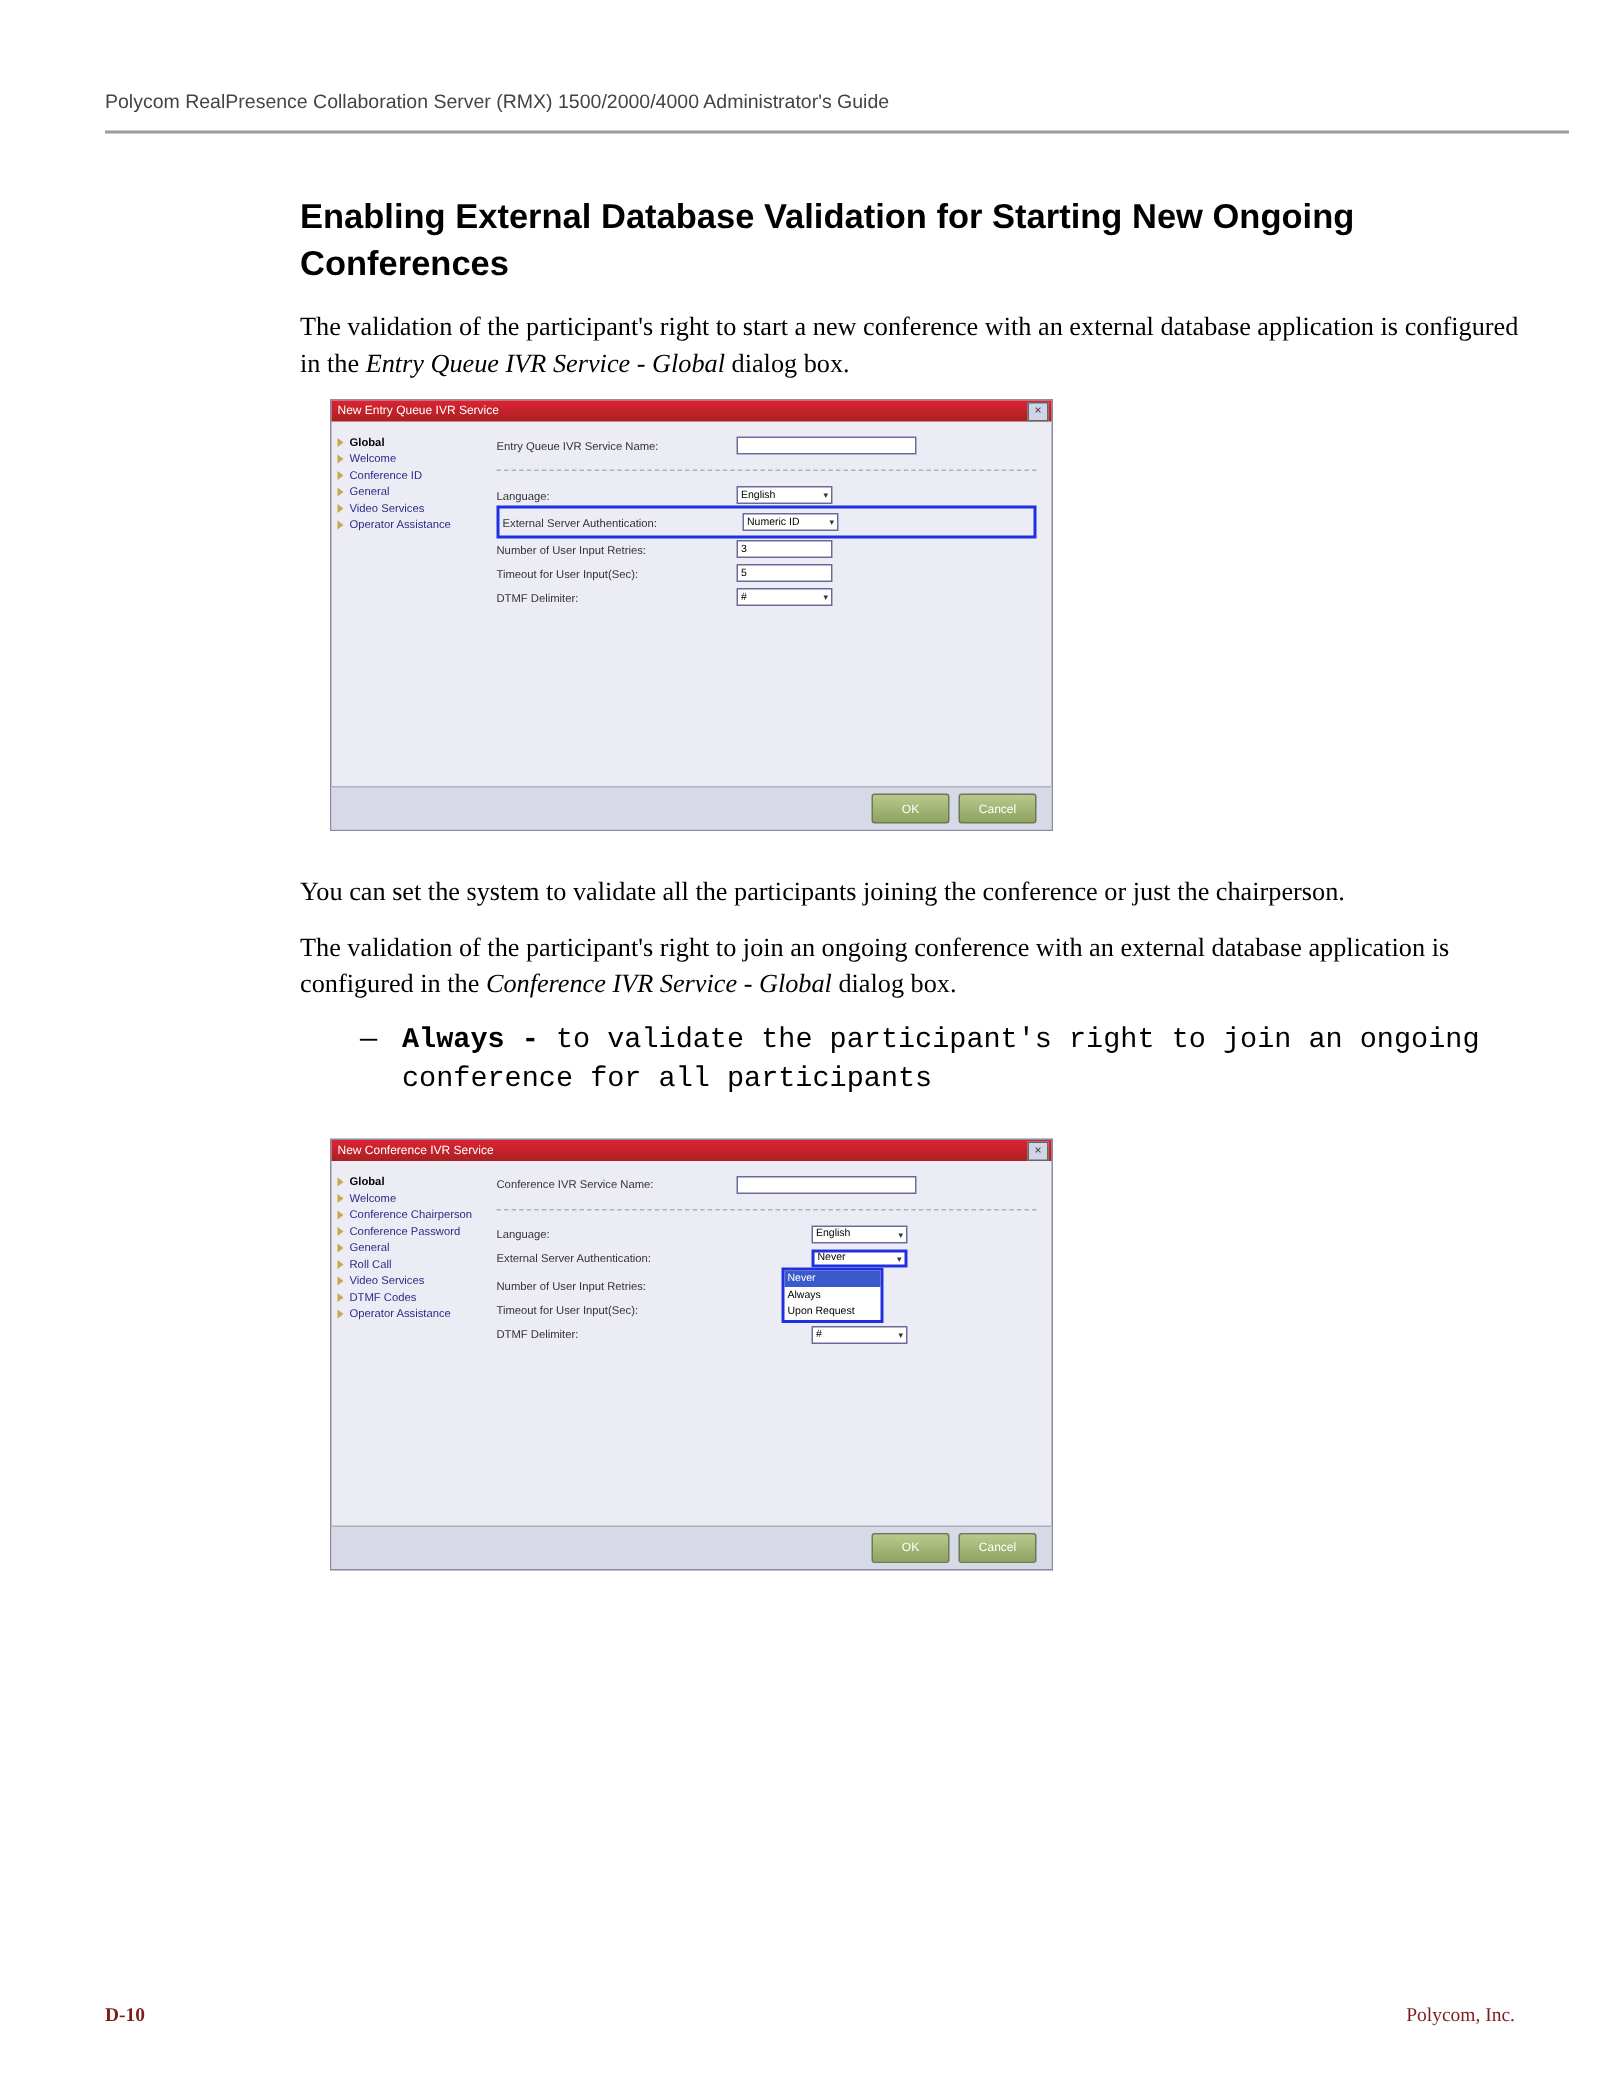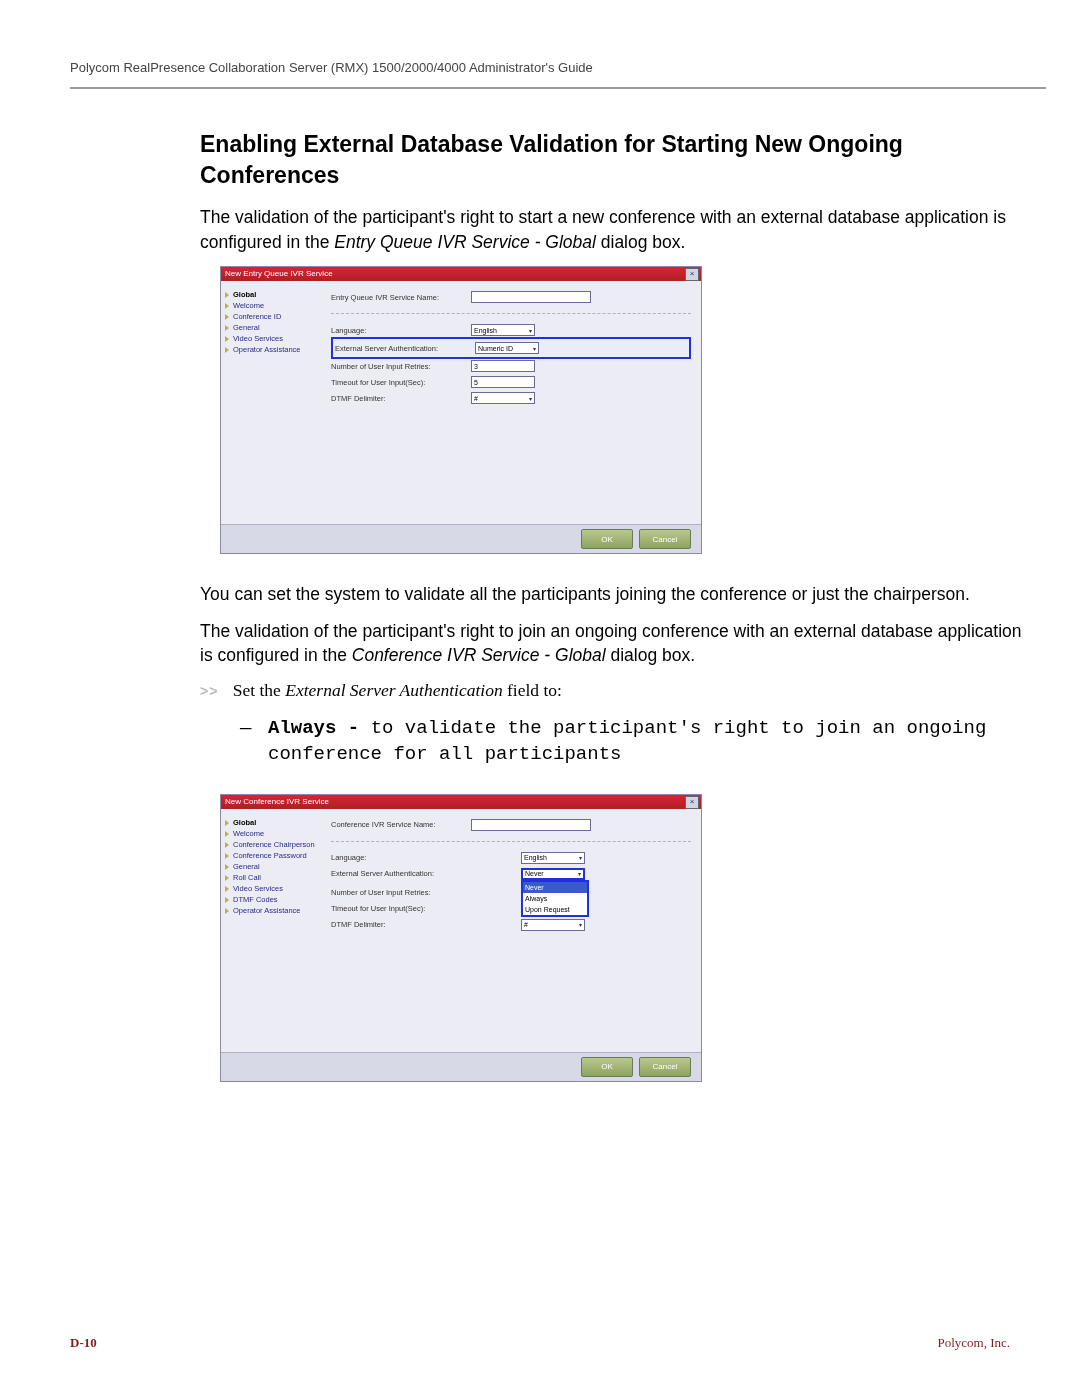--- a/index.html
+++ b/index.html
@@ -1,39 +1,39 @@
 <!DOCTYPE html>
 <html><head>
 <meta charset="utf-8">
 <style>
   html,body{margin:0;padding:0;background:#fff;font-family:"Times New Roman",serif;color:#000}
   .page{width:1080px;min-height:1397px;margin:0 auto;position:relative;background:#fff;box-sizing:border-box;padding:60px 34px 0 70px}
   .hdr{font-family:Arial,Helvetica,sans-serif;font-size:13px;color:#444;padding-bottom:8px}
   .rule{border:none;border-top:2px solid #9a9aa0;margin:4px 0 40px 0}
   .content{margin-left:130px;margin-right:20px}
   h2{font-family:Arial,Helvetica,sans-serif;font-weight:700;font-size:23px;margin:0 0 14px 0;line-height:1.35}
-  p{font-size:17.5px;margin:0 0 12px 0;line-height:1.4;font-family:Liberation Sans, sans-serif}
+  p{font-size:17.5px;margin:0 0 12px 0;line-height:1.4;font-family:Liberation Serif, serif}
   .em{font-style:italic}
   .step{font-size:17.5px;margin:4px 0 14px 0;font-family:"Book Antiqua","Palatino Linotype",serif}
   .chev{color:#b8b8c0;font-weight:700;font-family:Arial,sans-serif;font-size:14px;letter-spacing:1px;margin-right:10px}
   ul.dash{list-style:none;padding:0 0 0 40px;margin:0 0 16px 0}
   ul.dash>li{position:relative;padding:0 0 10px 28px;font-size:19px;line-height:1.4;font-family:Liberation Mono, monospace}
   ul.dash>li:before{content:"\2014";position:absolute;left:0;top:0}
   
   .dialog{width:480px;height:286px;border:1px solid #8a8aa0;margin:0 0 28px 20px;background:#ececf5;font-family:Tahoma,Arial,sans-serif;font-size:8px;color:#000;position:relative}
   .titlebar{height:14px;background:linear-gradient(#d23,#a22);color:#fff;font-weight:400;font-size:8px;line-height:14px;padding:0 4px;position:relative}
   .titlebar .closebox{position:absolute;right:2px;top:1px;width:12px;height:11px;background:#cfd4e6;border:1px solid #666;text-align:center;line-height:9px;color:#333;font-size:8px}
   .dlgbody{display:flex;height:242px}
   .nav{width:100px;padding:8px 4px;box-sizing:border-box}
   .nav .item{padding:1px 0 1px 8px;position:relative;color:#2a2a88;font-size:7.5px}
   .nav .item:before{content:"";position:absolute;left:0;top:3px;border-left:4px solid #c7a84a;border-top:3px solid transparent;border-bottom:3px solid transparent}
   .nav .item.sel{font-weight:700;color:#000}
   .form{flex:1;padding:8px 10px;box-sizing:border-box}
   .row{display:flex;align-items:center;height:16px;font-size:7.5px}
-  .row .lab{width:140px;color:#333}
+  .row .lab{width:160px;color:#333}
   .row .ctrl{width:64px;height:12px;border:1px solid #6a6a9a;background:#fff;font-size:7px;padding:0 2px;box-sizing:border-box;display:flex;align-items:center;justify-content:space-between}
   .row .ctrl.wide{width:120px}
   .row .ctrl .arrow{font-size:6px;color:#333}
   .hl{border:2px solid #2030e0;display:flex;align-items:center;padding:1px 2px;margin:-1px 0}
   .sep{border:none;border-top:1px dashed #b0b0bf;margin:8px 0}
   .droplist{width:64px;border:1px solid #6a6a9a;background:#fff;font-size:7px;margin-left:140px;position:relative;top:-2px}
   .droplist div{padding:0 2px;line-height:11px}
   .droplist .selopt{background:#3a5acc;color:#fff}
   .btnbar{position:absolute;left:0;right:0;bottom:0;height:28px;background:#d7d9e6;border-top:1px solid #b0b0c4;display:flex;justify-content:flex-end;align-items:center;padding-right:10px;gap:6px}
   .btn{width:50px;height:18px;border:1px solid #6b7a56;background:linear-gradient(#b9c98e,#8fa25f);color:#fff;font-size:8px;display:flex;align-items:center;justify-content:center;border-radius:2px}
@@ -111,24 +111,20 @@
       <div class="btnbar">
         <div class="btn">OK</div>
         <div class="btn">Cancel</div>
       </div>
     </div>
 
     <p>You can set the system to validate all the participants joining the conference or just the chairperson.</p>
     <p>
       <span>The validation of the participant's right to join an ongoing conference with an external database application is configured in the </span><span class="em">Conference IVR Service - Global</span><span> dialog box.</span>
     </p>
-    <div class="step">
-      <span class="chev">&gt;&gt;</span>
-      <span>Set the </span><span class="em">External Server Authentication</span><span> field to:</span>
-    </div>
     <ul class="dash">
       <li><b>Always - </b><span>to validate the participant's right to join an ongoing conference for all participants</span></li>
     </ul>
 
     <div class="dialog">
       <div class="titlebar">
         <span>New Conference IVR Service</span>
         <span class="closebox">×</span>
       </div>
       <div class="dlgbody">

